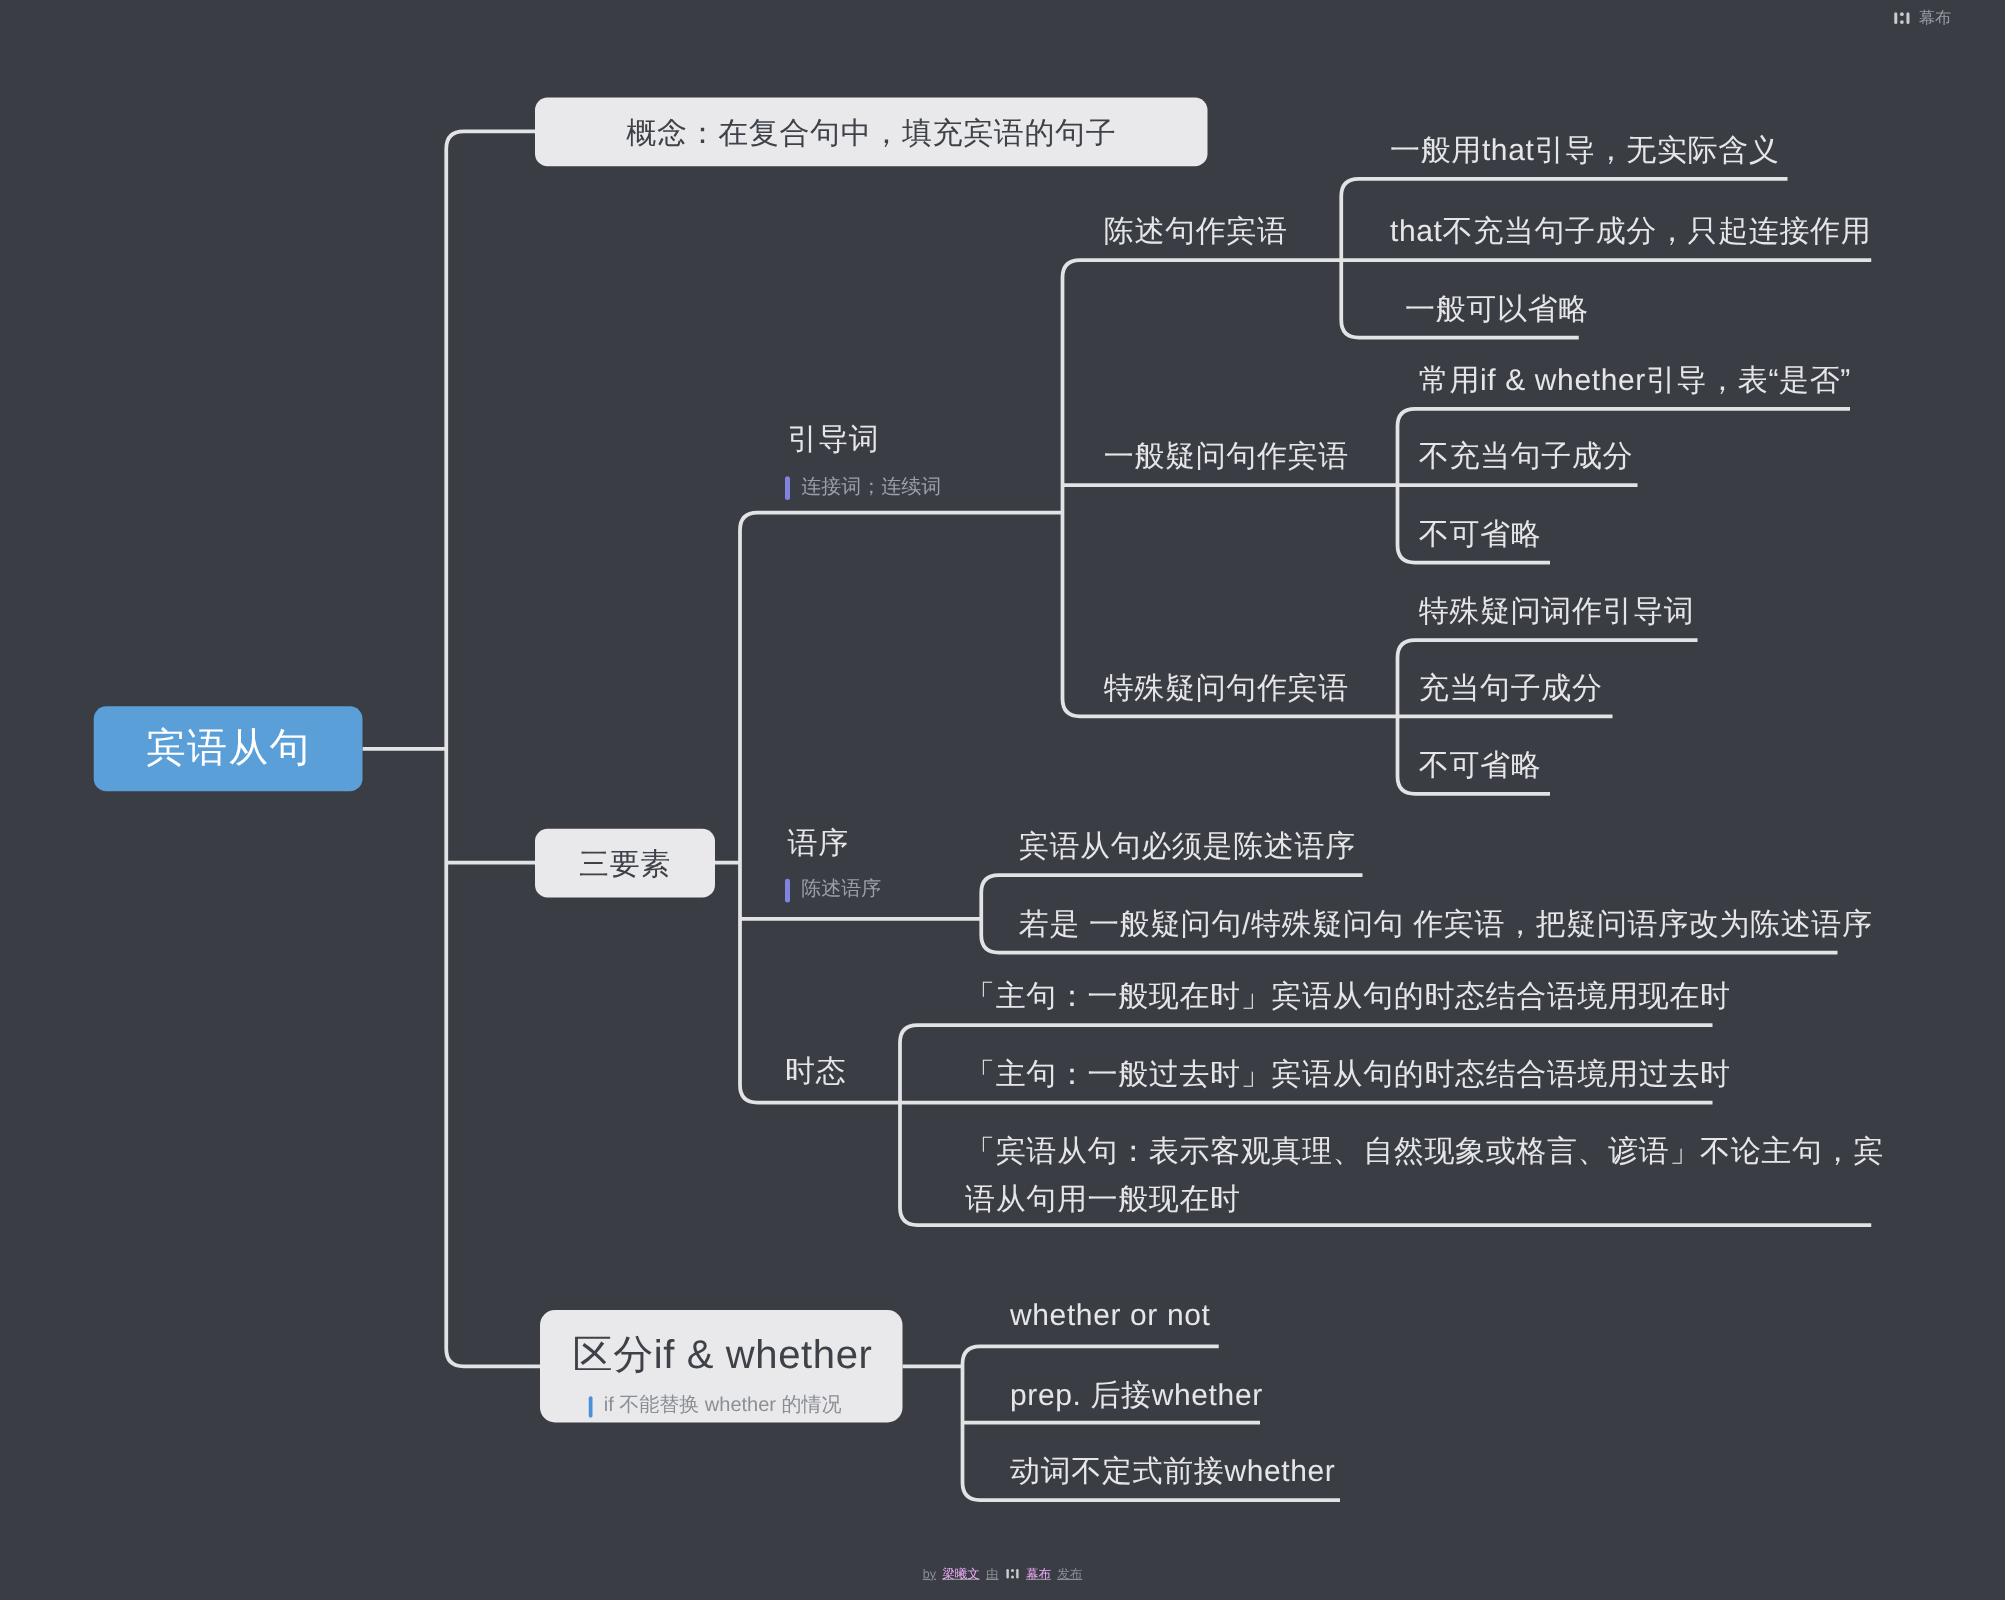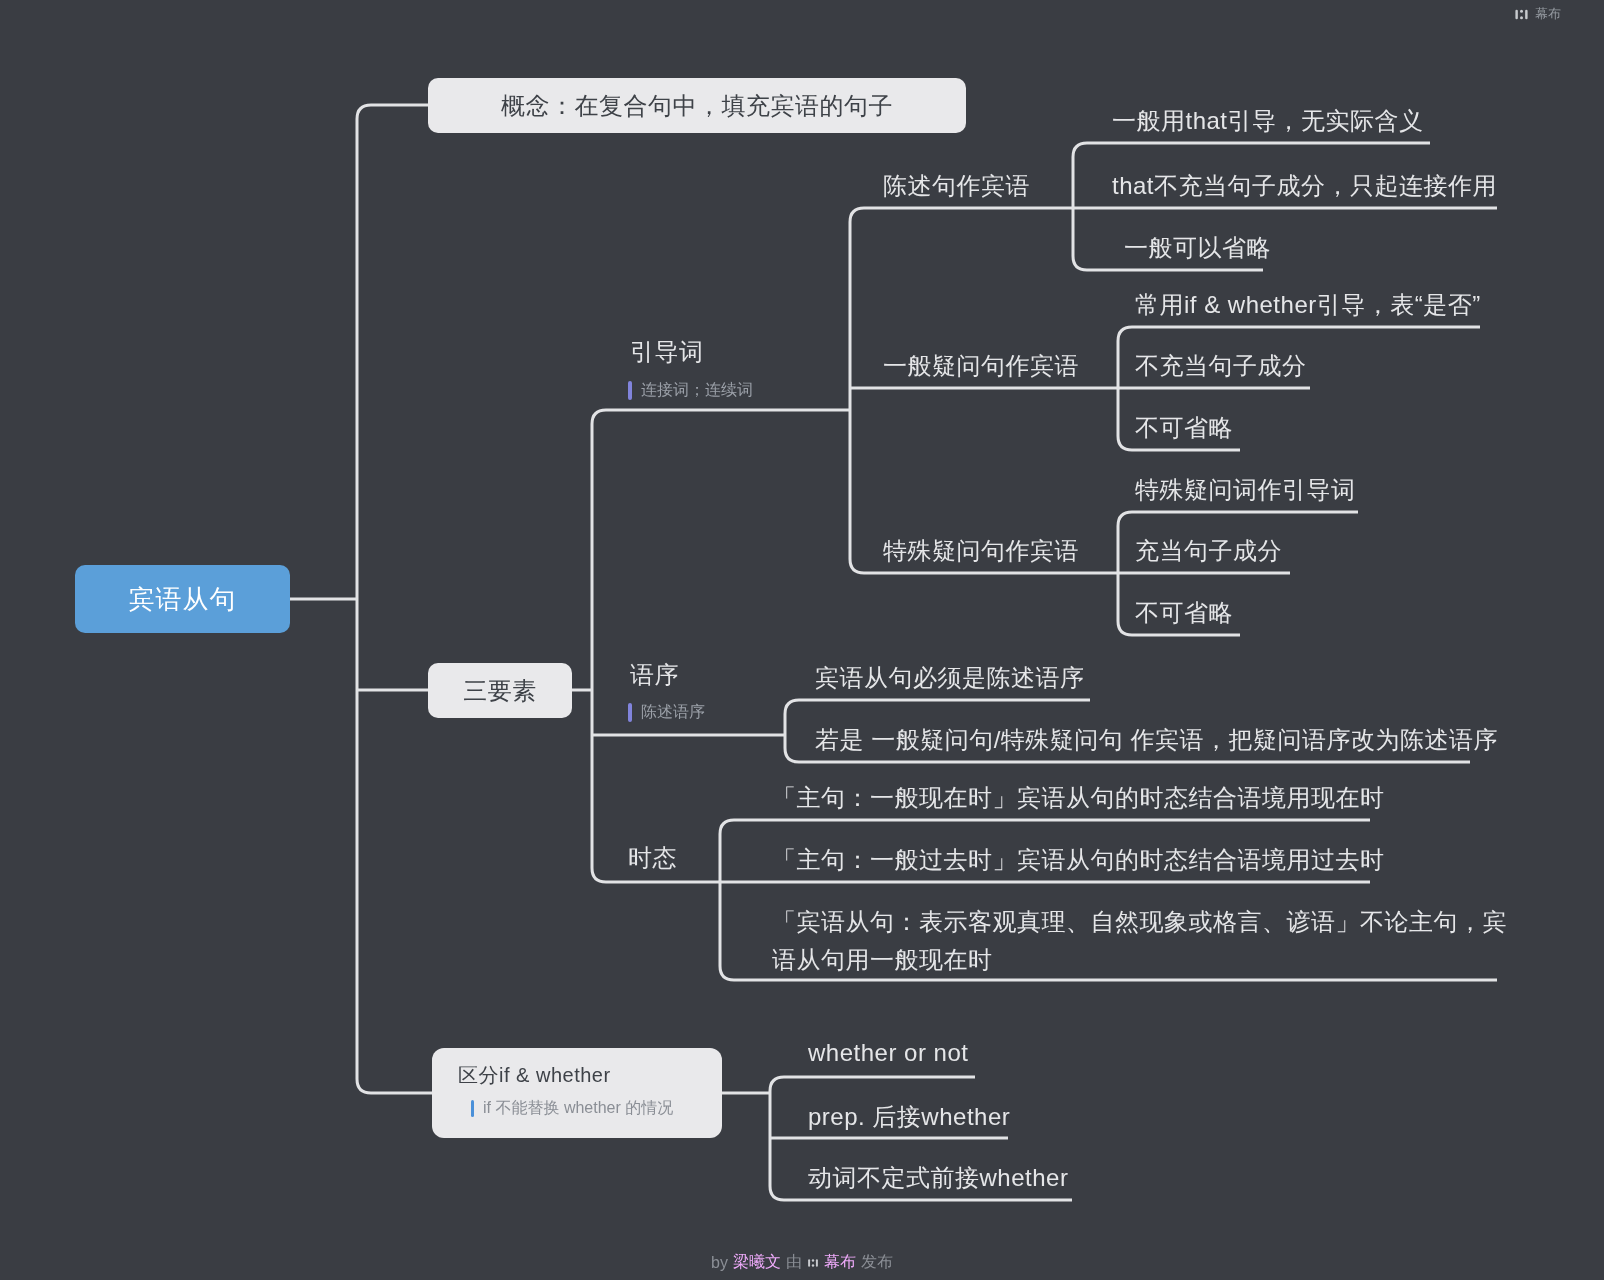--- a/index.html
+++ b/index.html
@@ -20,37 +20,37 @@
   }
   .bar{width:4px;height:19px;border-radius:2px;background:#8184DC;flex:0 0 auto;}
   .bar.blue{background:#4A90D9;height:17px;width:3px;}
   .gbox{
     position:absolute;background:#E9E9EB;border-radius:10px;
     color:#3E4248;font-size:24px;letter-spacing:0.5px;
     display:flex;align-items:center;justify-content:center;white-space:nowrap;
   }
   .rootbox{
     position:absolute;background:#5B9FD9;border-radius:10px;color:#FFFFFF;
-    font-size:26px;letter-spacing:1px;
+    font-size:32px;letter-spacing:1px;
     display:flex;align-items:center;justify-content:center;
   }
   .ifwbox{
     position:absolute;background:#E9E9EB;border-radius:12px;
     padding:14px 26px;box-sizing:border-box;
   }
-  .ifw-title{font-size:20px;color:#3E4248;letter-spacing:0.5px;white-space:nowrap;}
+  .ifw-title{font-size:32px;color:#3E4248;letter-spacing:0.5px;white-space:nowrap;}
   .ifwbox .note{position:static;margin-top:9px;color:#8A8E95;margin-left:13px;}
   .brand{
     position:absolute;left:1514px;top:5px;display:flex;align-items:center;gap:6px;
     color:#959AA1;font-size:13px;
   }
   .pagefooter{
     position:absolute;left:0;right:0;top:1252px;
     display:flex;justify-content:center;align-items:center;gap:5px;
-    font-size:16px;color:#8B8F96;
+    font-size:10px;color:#8B8F96;text-decoration:underline;
   }
   .pagefooter .gold{color:#f0abfc;}
 </style>
 </head>
 <body>
 
 <div id="canvas">
 
   <svg id="lines" width="1604" height="1280" viewBox="0 0 1604 1280" fill="none" stroke="#E2E3E5" stroke-width="3">
     <path d="M290,599 H357"></path>

